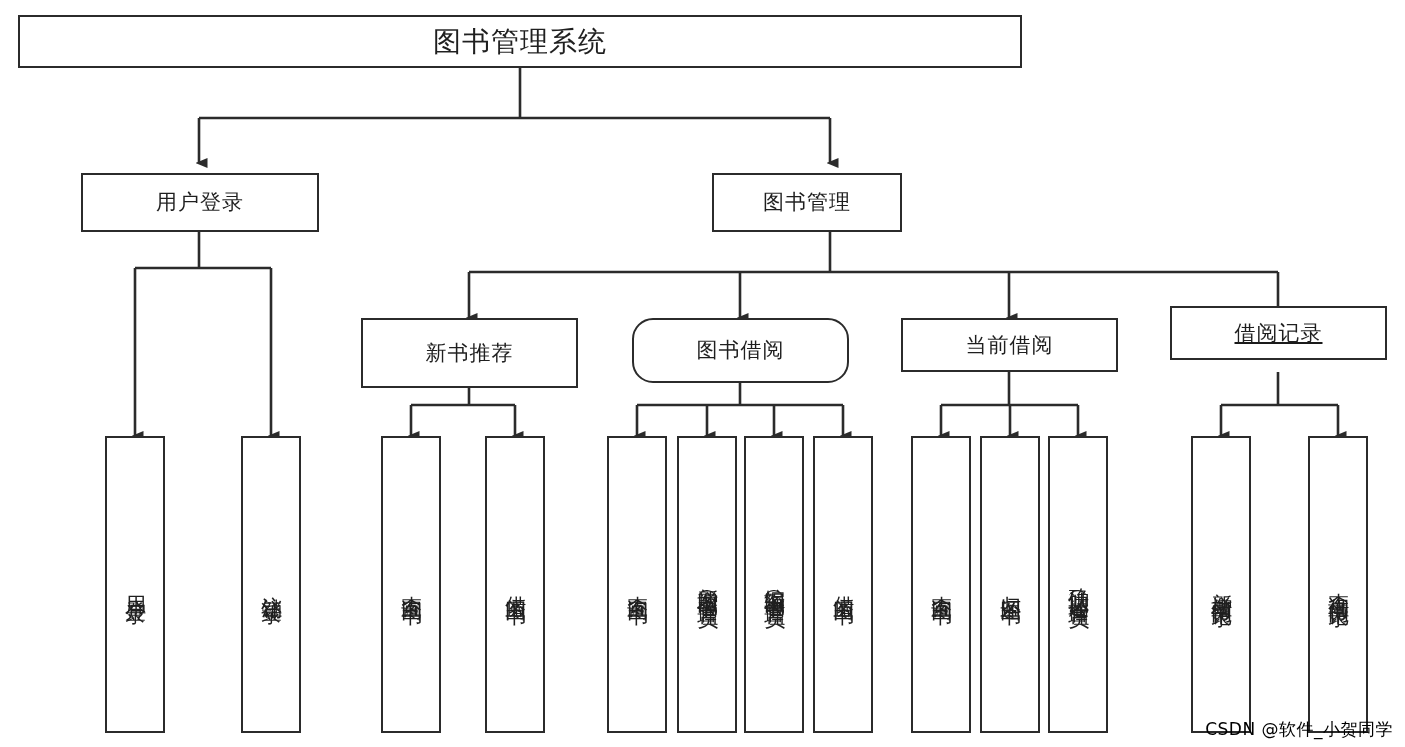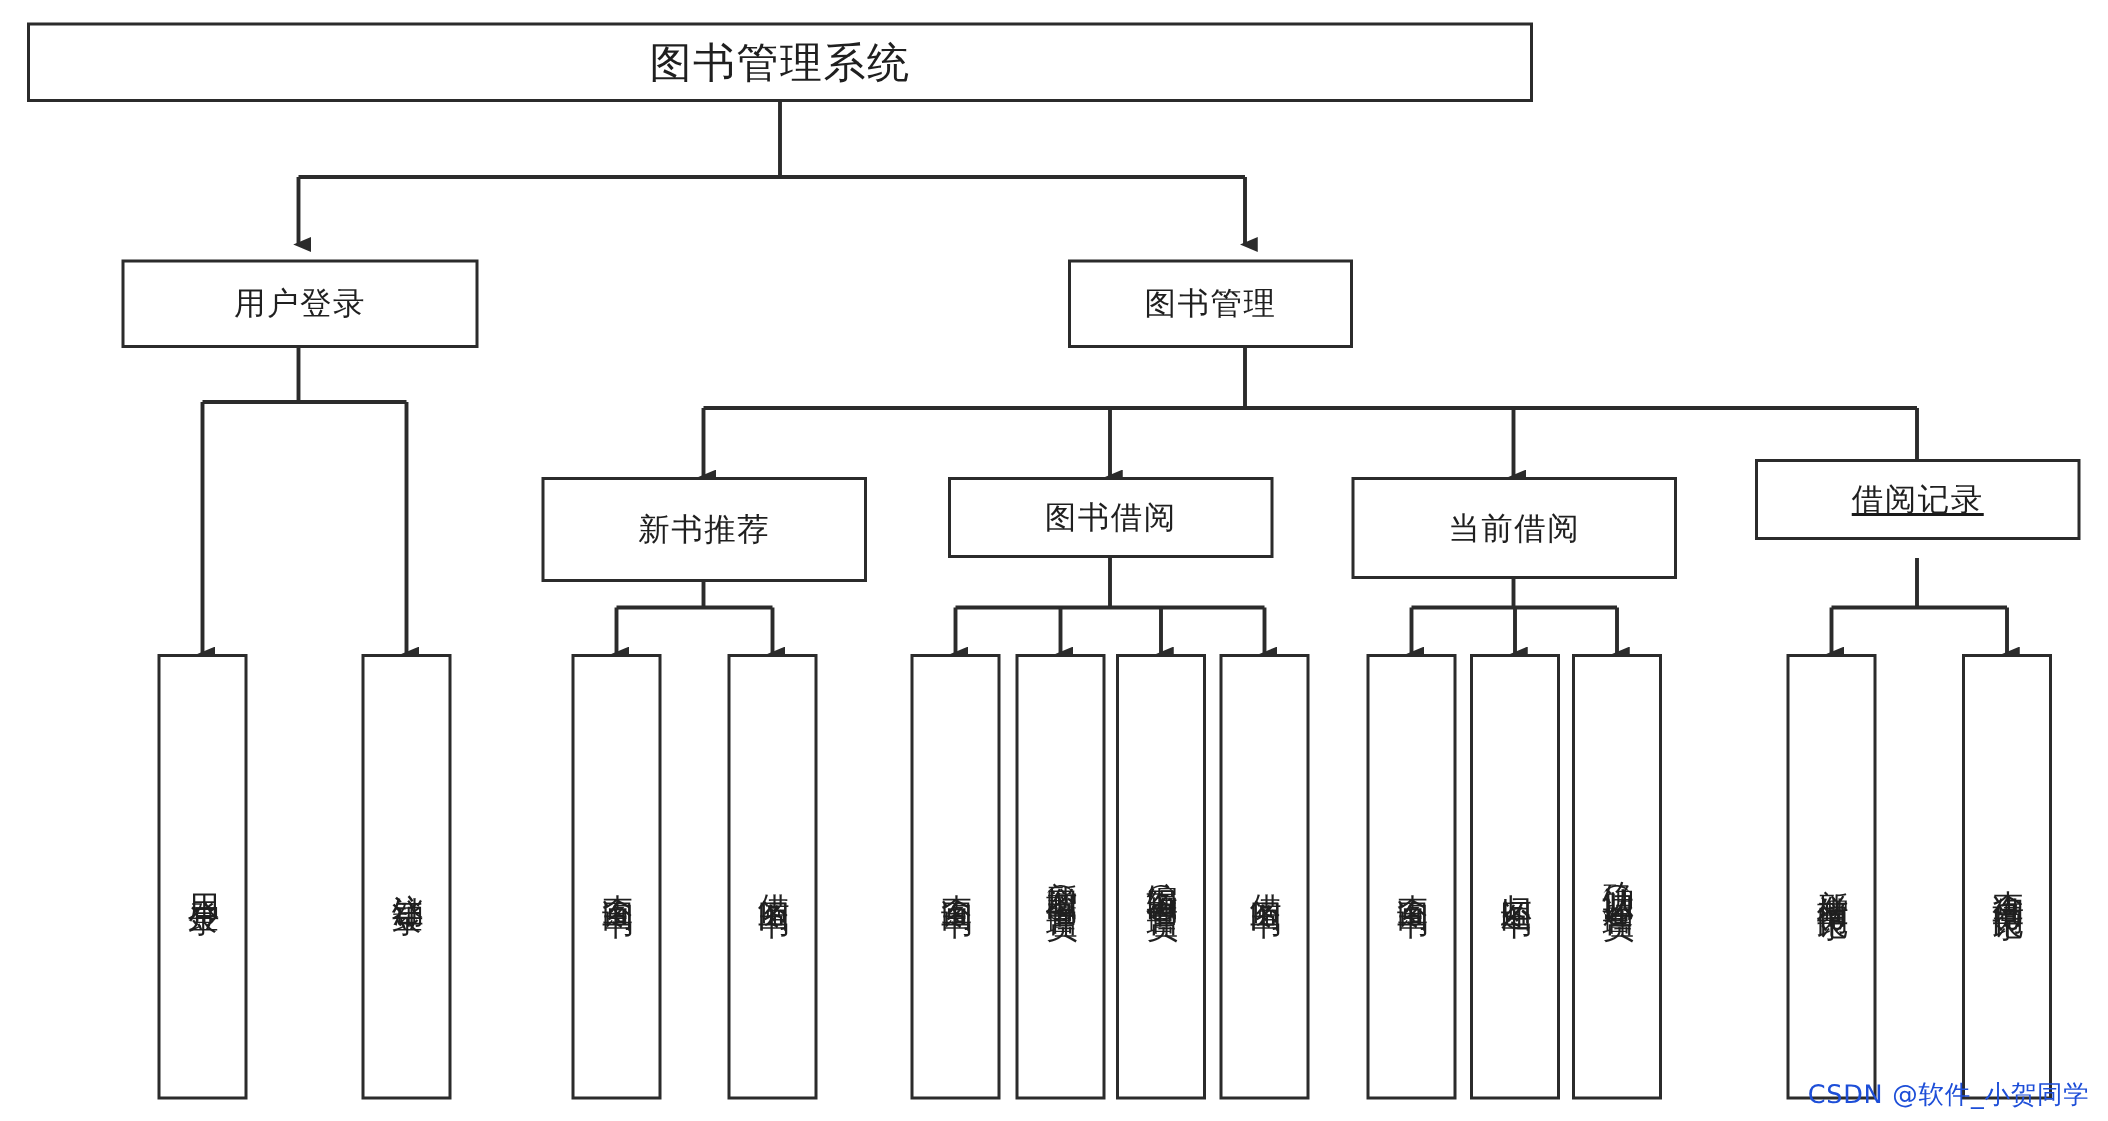--- a/index.html
+++ b/index.html
@@ -52,21 +52,21 @@
     line-height:1.32;
     letter-spacing:3px;
     white-space:nowrap;
     color:#1f1f1f;
   }
   #watermark{
     position:absolute;
     right:12px;
     bottom:6px;
     font-size:17px;
-    color:#1d4ed8;
+    color:#000000;
     letter-spacing:0.5px;
     white-space:nowrap;
     user-select:none;
   }
 </style>
 </head>
 <body>
 
 <div id="canvas">
 
@@ -127,24 +127,24 @@
   <div class="node branch" style="left:81px; top:173px; width:238px; height:59px;">
     <span class="label">用户登录</span>
   </div>
   <div class="node branch" style="left:712px; top:173px; width:190px; height:59px;">
     <span class="label">图书管理</span>
   </div>
 
   <div class="node branch" style="left:361px; top:318px; width:217px; height:70px;">
     <span class="label">新书推荐</span>
   </div>
-  <div class="node branch" style="left:632px; top:318px; width:217px; height:54px;">
+  <div class="node branch" style="left:632px; top:318px; width:217px; height:65px;border-radius:21px;">
     <span class="label">图书借阅</span>
   </div>
-  <div class="node branch" style="left:901px; top:318px; width:217px; height:68px;">
+  <div class="node branch" style="left:901px; top:318px; width:217px; height:54px;">
     <span class="label">当前借阅</span>
   </div>
   <div class="node branch" style="left:1170px; top:306px; width:217px; height:54px;text-decoration:underline;">
     <span class="label">借阅记录</span>
   </div>
 
   <div class="node leaf" style="left:105px; top:436px; width:60px; height:297px;">
     <span class="label">用户登录</span>
   </div>
   <div class="node leaf" style="left:241px; top:436px; width:60px; height:297px;">

